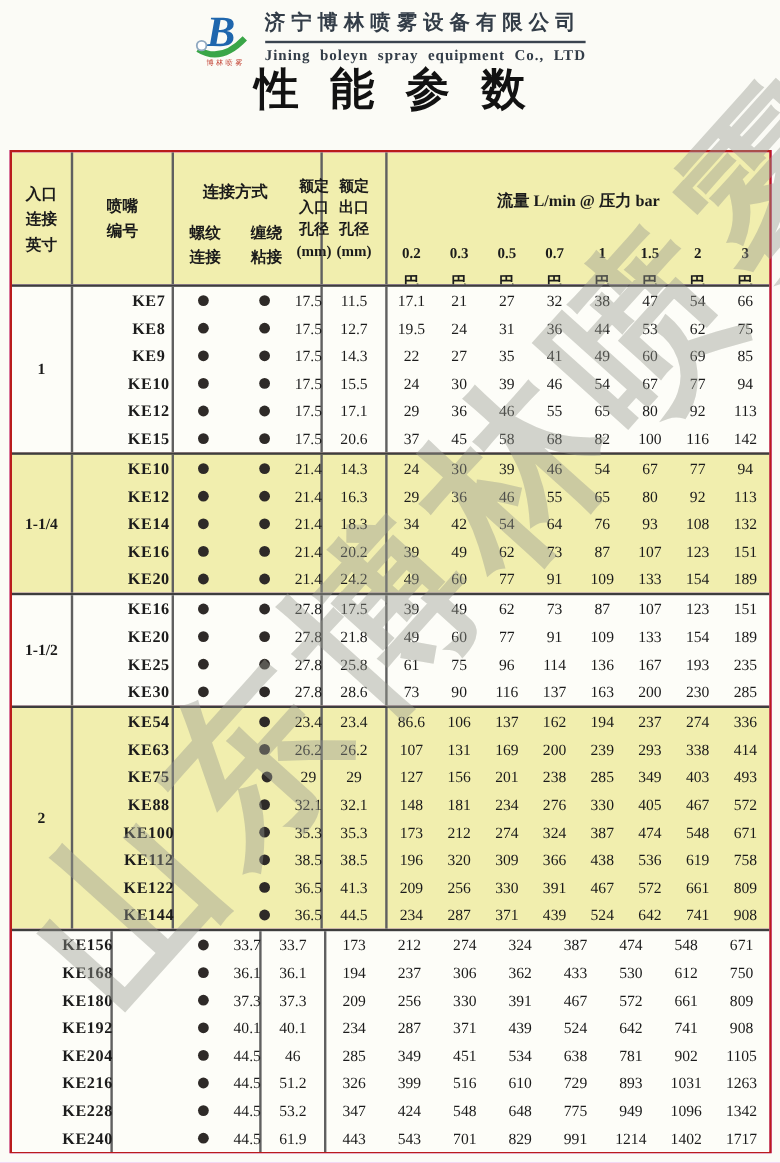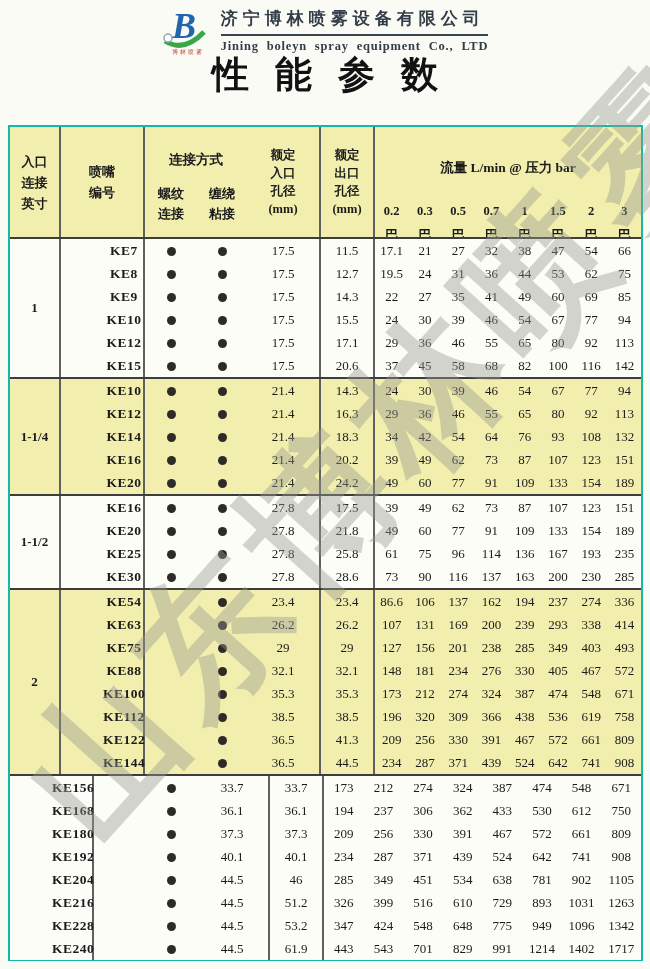--- a/index.html
+++ b/index.html
@@ -18,27 +18,27 @@
   
   .sheet-title{position:absolute;top:50px;left:0;width:100%;text-align:center;
     font-family:"Liberation Sans", sans-serif;font-weight:bold;font-size:37px;color:#121212;
     letter-spacing:26px;text-indent:26px;}
   
   .watermark{position:absolute;left:-20px;top:745px;transform:rotate(-48deg);transform-origin:0 0;
     font-family:"Liberation Sans", sans-serif;font-weight:bold;font-size:148px;letter-spacing:14px;
     color:rgba(149,153,143,0.42);white-space:nowrap;z-index:5;pointer-events:none;}
   
   .sheet{position:absolute;left:8px;top:125px;width:635px;height:836px;box-sizing:border-box;
-    border:2px solid #14b8a6;display:flex;flex-direction:column;background:#d946ef;z-index:1;}
+    border:2px solid #b91c1c;display:flex;flex-direction:column;background:#d946ef;z-index:1;}
   .bg-yellow{background:#f1eeae;}
   .bg-white{background:#fdfdf8;}
   
   .c-inlet{width:51px;box-sizing:border-box;border-right:2px solid #606060;}
   .c-nozzle{width:84px;box-sizing:border-box;border-right:2px solid #606060;}
-  .c-conn{width:176px;box-sizing:border-box;border-right:2px solid #606060;}
+  .c-conn{width:124px;box-sizing:border-box;border-right:2px solid #606060;}
   .c-out{width:54px;box-sizing:border-box;border-right:2px solid #606060;}
   .c-flow{flex:1;box-sizing:border-box;}
   
   .thead{height:110px;flex:0 0 auto;display:flex;}
   .hcell{display:flex;align-items:center;justify-content:center;text-align:center;
     font-weight:bold;font-size:13px;line-height:21px;white-space:pre-line;}
   .conn-head{display:grid;grid-template-columns:52px 50px 1fr;grid-template-rows:44px 1fr;height:100%;}
   .conn-title{grid-column:1/3;grid-row:1;display:flex;align-items:flex-end;justify-content:center;
     font-weight:bold;font-size:13.5px;padding-bottom:2px;}
   .sub-label{grid-row:2;display:flex;align-items:center;justify-content:center;text-align:right;

